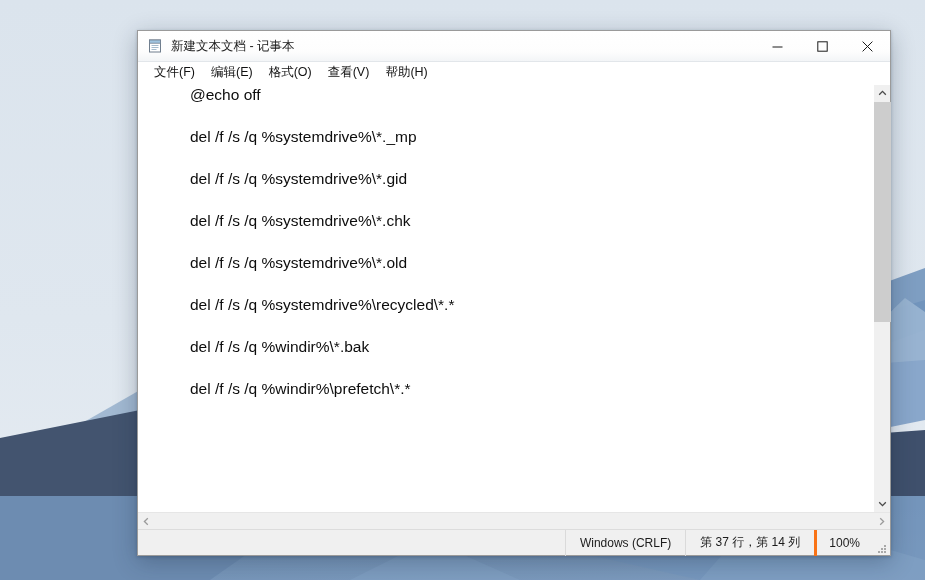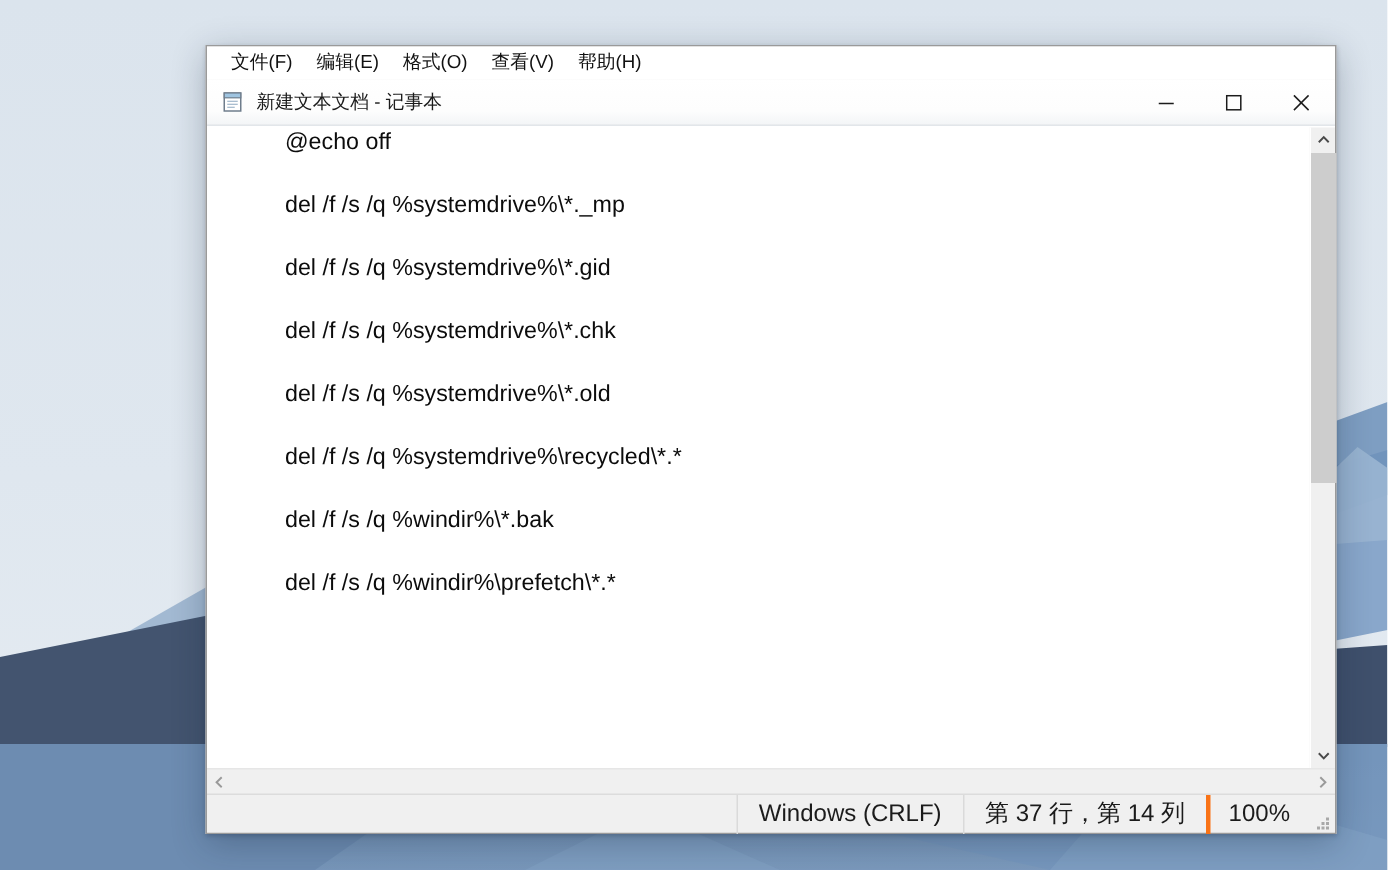--- a/index.html
+++ b/index.html
@@ -201,21 +201,21 @@
     height: 26px;
     background: #f0f0f0;
     border-top: 1px solid #dcdcdc;
     display: flex;
     align-items: center;
     justify-content: flex-end;
     flex: 0 0 auto;
     position: relative;
   }
   .status-cell {
-    font-size: 16px;
+    font-size: 12px;
     color: #1b1b1b;
     padding: 0 14px;
     white-space: nowrap;
     height: 26px;
     display: flex;
     align-items: center;
     border-left: 1px solid #dadada;
   }
   #status-zoom { border-left: 3px solid #f97316; padding: 0 12px; }
   #status-spacer { flex: 1 1 auto; }
@@ -266,28 +266,20 @@
     <rect x="0" y="496" width="925" height="84" fill="url(#fgGrad)"></rect>
     <polygon points="0,496 330,496 210,580 0,580" fill="#6d8cb1"></polygon>
     <polygon points="330,496 925,496 925,580 700,580" fill="#7396bd" opacity="0.55"></polygon>
     <polygon points="430,540 520,580 350,580" fill="#83a3c6" opacity="0.5"></polygon>
     <polygon points="760,512 925,560 925,580 700,580" fill="#87a6c8" opacity="0.45"></polygon>
   </svg>
 
 
   <div id="notepad-window">
 
-    <div id="menu-bar">
-      <div class="menu-item">文件(F)</div>
-      <div class="menu-item">编辑(E)</div>
-      <div class="menu-item">格式(O)</div>
-      <div class="menu-item">查看(V)</div>
-      <div class="menu-item">帮助(H)</div>
-    </div>
-
     <div id="title-bar">
       <span id="title-icon">
         <svg width="16" height="16" viewBox="0 0 16 16" aria-hidden="true">
           <rect x="2.5" y="2" width="11" height="12" fill="#ffffff" stroke="#6f7d8c" stroke-width="1"></rect>
           <rect x="2.5" y="2" width="11" height="3.2" fill="#9fc4e0" stroke="#6f7d8c" stroke-width="0.8"></rect>
           <g stroke="#8ea9c0" stroke-width="0.8">
             <line x1="4.5" y1="7.5" x2="11.5" y2="7.5"></line>
             <line x1="4.5" y1="9.5" x2="11.5" y2="9.5"></line>
             <line x1="4.5" y1="11.5" x2="9.5" y2="11.5"></line>
           </g>
@@ -306,20 +298,28 @@
             <rect x="0.8" y="0.8" width="9.4" height="9.4" fill="none" stroke="#1b1b1b" stroke-width="1"></rect>
           </svg>
         </div>
         <div class="caption-btn" id="close-button">
           <svg width="11" height="11" viewBox="0 0 11 11" aria-hidden="true" stroke="#1b1b1b">
             <line x1="0.6" y1="0.6" x2="10.4" y2="10.4" stroke-width="1"></line>
             <line x1="10.4" y1="0.6" x2="0.6" y2="10.4" stroke-width="1"></line>
           </svg>
         </div>
       </div>
+    </div>
+
+    <div id="menu-bar">
+      <div class="menu-item">文件(F)</div>
+      <div class="menu-item">编辑(E)</div>
+      <div class="menu-item">格式(O)</div>
+      <div class="menu-item">查看(V)</div>
+      <div class="menu-item">帮助(H)</div>
     </div>
 
     <div id="editor-area">
       <div id="text-canvas">
         <div class="text-line">@echo off</div>
         <div class="text-line">del /f /s /q %systemdrive%\*._mp</div>
         <div class="text-line">del /f /s /q %systemdrive%\*.gid</div>
         <div class="text-line">del /f /s /q %systemdrive%\*.chk</div>
         <div class="text-line">del /f /s /q %systemdrive%\*.old</div>
         <div class="text-line">del /f /s /q %systemdrive%\recycled\*.*</div>

